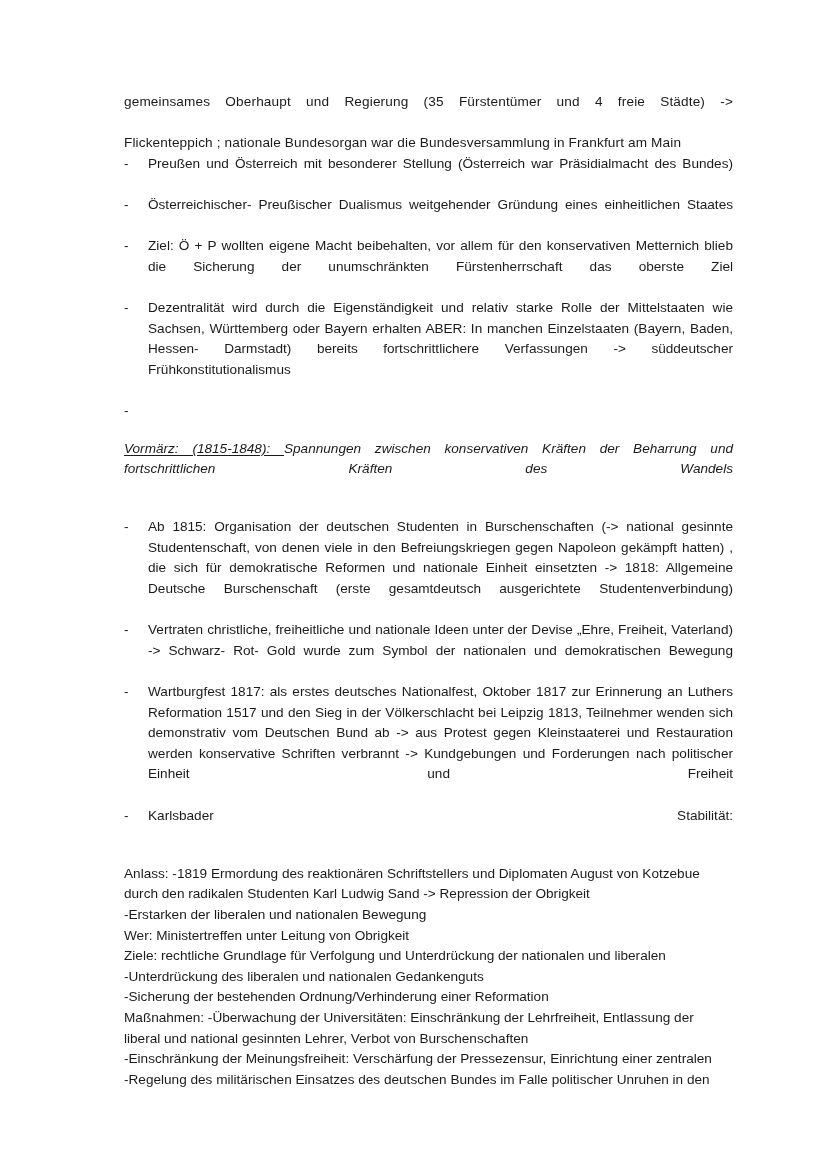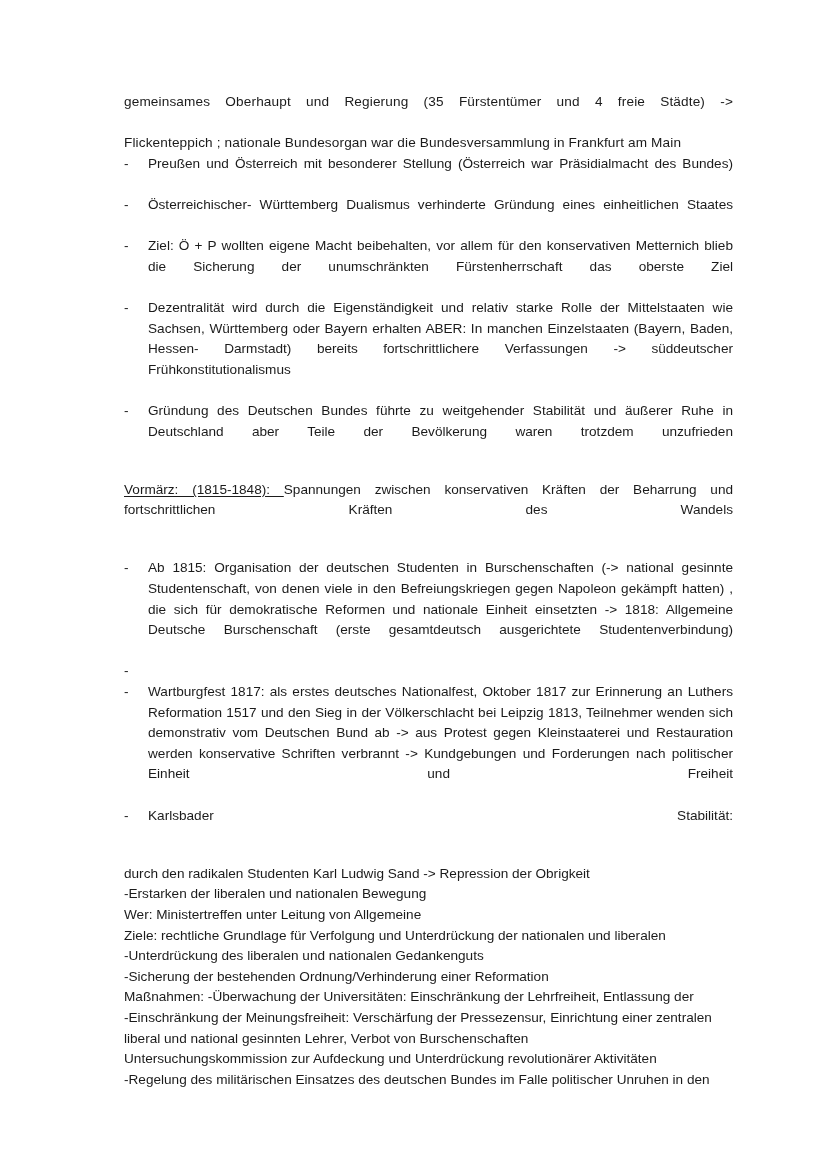--- a/index.html
+++ b/index.html
@@ -85,20 +85,21 @@
   .heading-run {
     text-decoration: underline;
     text-underline-offset: 2px;
   }
 
   .section-head {
     font-size: 13.6px;
     line-height: 20.6px;
     text-align: justify;
     text-justify: inter-word;
+    font-style: italic;
   }
   .section-head::after {
     content: "";
     display: inline-block;
     width: 100%;
   }
 </style>
 </head>
 <body>
 
@@ -108,73 +109,73 @@
     <div class="para justified">gemeinsames Oberhaupt und Regierung (35 Fürstentümer und 4 freie Städte) -&gt;</div>
     <div class="para">Flickenteppich ; nationale Bundesorgan war die Bundesversammlung in Frankfurt am Main</div>
 
     <div>
       <div class="bullet">
         <span class="dash">-</span>
         <span>Preußen und Österreich mit besonderer Stellung (Österreich war Präsidialmacht des Bundes)</span>
       </div>
       <div class="bullet">
         <span class="dash">-</span>
-        <span>Österreichischer- Württemberg Dualismus verhinderte Gründung eines einheitlichen Staates</span>
+        <span>Österreichischer- Preußischer Dualismus weitgehender Gründung eines einheitlichen Staates</span>
       </div>
       <div class="bullet">
         <span class="dash">-</span>
         <span>Ziel: Ö + P wollten eigene Macht beibehalten, vor allem für den konservativen Metternich blieb die Sicherung der unumschränkten Fürstenherrschaft das oberste Ziel</span>
       </div>
       <div class="bullet">
         <span class="dash">-</span>
         <span>Dezentralität wird durch die Eigenständigkeit und relativ starke Rolle der Mittelstaaten wie Sachsen, Württemberg oder Bayern erhalten ABER: In manchen Einzelstaaten (Bayern, Baden, Hessen- Darmstadt) bereits fortschrittlichere Verfassungen -&gt; süddeutscher Frühkonstitutionalismus</span>
       </div>
       <div class="bullet">
         <span class="dash">-</span>
-        <span>Gründung des Deutschen Bundes führte zu weitgehender Stabilität und äußerer Ruhe in Deutschland aber Teile der Bevölkerung waren trotzdem unzufrieden</span>
       </div>
     </div>
 
     <div class="gap-md"></div>
 
     <div class="section-head">
       <span class="heading-run">Vormärz: (1815-1848): </span><span>Spannungen zwischen konservativen Kräften der Beharrung und fortschrittlichen Kräften des Wandels</span>
     </div>
 
     <div class="gap-md"></div>
 
     <div>
       <div class="bullet">
         <span class="dash">-</span>
         <span>Ab 1815: Organisation der deutschen Studenten in Burschenschaften (-&gt; national gesinnte Studentenschaft, von denen viele in den Befreiungskriegen gegen Napoleon gekämpft hatten) , die sich für demokratische Reformen und nationale Einheit einsetzten -&gt; 1818: Allgemeine Deutsche Burschenschaft (erste gesamtdeutsch ausgerichtete Studentenverbindung)</span>
       </div>
       <div class="bullet">
         <span class="dash">-</span>
+        <span>Vertraten christliche, freiheitliche und nationale Ideen unter der Devise „Ehre, Freiheit, Vaterland) -&gt; Schwarz- Rot- Gold wurde zum Symbol der nationalen und demokratischen Bewegung</span>
       </div>
       <div class="bullet">
         <span class="dash">-</span>
         <span>Wartburgfest 1817: als erstes deutsches Nationalfest, Oktober 1817 zur Erinnerung an Luthers Reformation 1517 und den Sieg in der Völkerschlacht bei Leipzig 1813, Teilnehmer wenden sich demonstrativ vom Deutschen Bund ab -&gt; aus Protest gegen Kleinstaaterei und Restauration werden konservative Schriften verbrannt -&gt; Kundgebungen und Forderungen nach politischer Einheit und Freiheit</span>
       </div>
       <div class="bullet">
         <span class="dash">-</span>
         <span>Karlsbader Stabilität:</span>
       </div>
     </div>
 
     <div class="gap-md"></div>
 
     <div class="flow-block">
+      <span class="flow-line">Anlass: -1819 Ermordung des reaktionären Schriftstellers und Diplomaten August von Kotzebue</span>
       <span class="flow-line">durch den radikalen Studenten Karl Ludwig Sand -&gt; Repression der Obrigkeit</span>
       <span class="flow-line">-Erstarken der liberalen und nationalen Bewegung</span>
-      <span class="flow-line">Wer: Ministertreffen unter Leitung von Allgemeine</span>
+      <span class="flow-line">Wer: Ministertreffen unter Leitung von Obrigkeit</span>
       <span class="flow-line">Ziele: rechtliche Grundlage für Verfolgung und Unterdrückung der nationalen und liberalen</span>
       <span class="flow-line">-Unterdrückung des liberalen und nationalen Gedankenguts</span>
       <span class="flow-line">-Sicherung der bestehenden Ordnung/Verhinderung einer Reformation</span>
       <span class="flow-line">Maßnahmen: -Überwachung der Universitäten: Einschränkung der Lehrfreiheit, Entlassung der</span>
+      <span class="flow-line">liberal und national gesinnten Lehrer, Verbot von Burschenschaften</span>
       <span class="flow-line">-Einschränkung der Meinungsfreiheit: Verschärfung der Pressezensur, Einrichtung einer zentralen</span>
-      <span class="flow-line">liberal und national gesinnten Lehrer, Verbot von Burschenschaften</span>
-      <span class="flow-line">Untersuchungskommission zur Aufdeckung und Unterdrückung revolutionärer Aktivitäten</span>
       <span class="flow-line">-Regelung des militärischen Einsatzes des deutschen Bundes im Falle politischer Unruhen in den</span>
 
     </div>
 
   </div>
 </div>
 
 </body></html>

